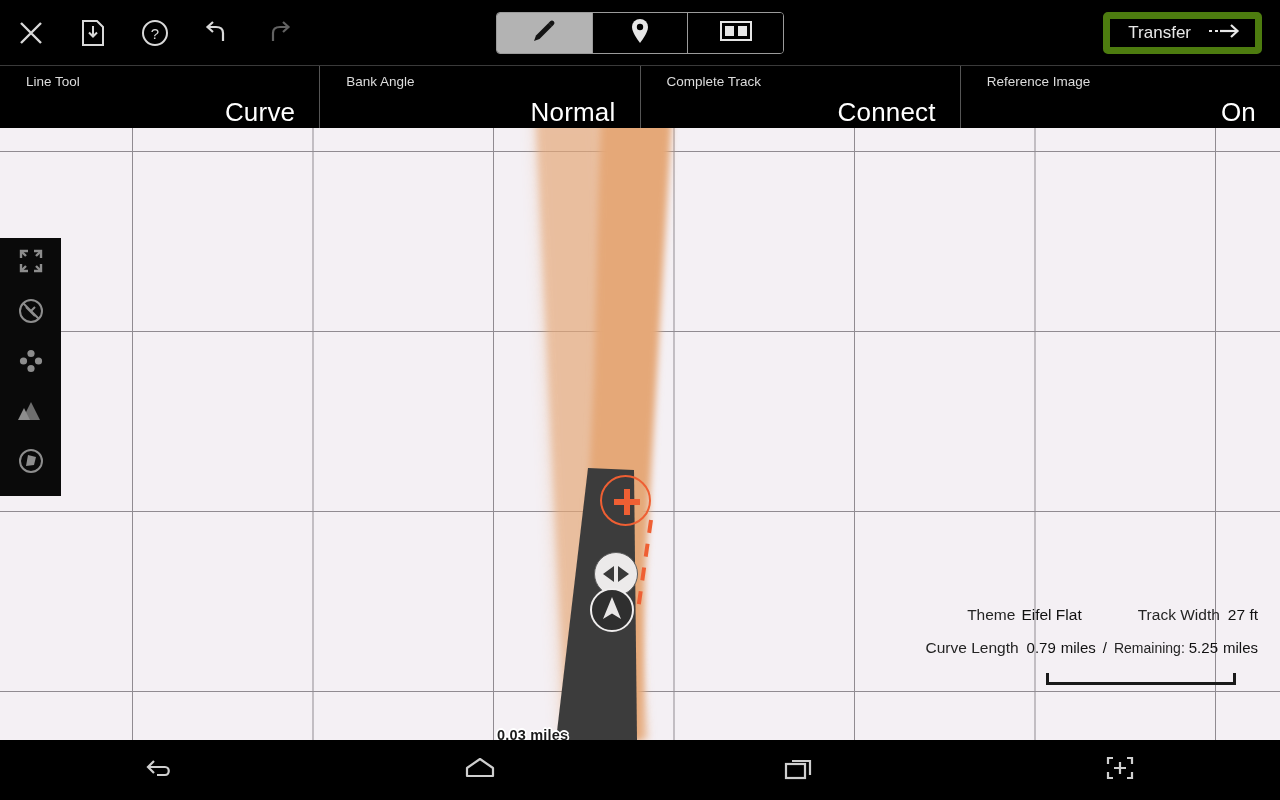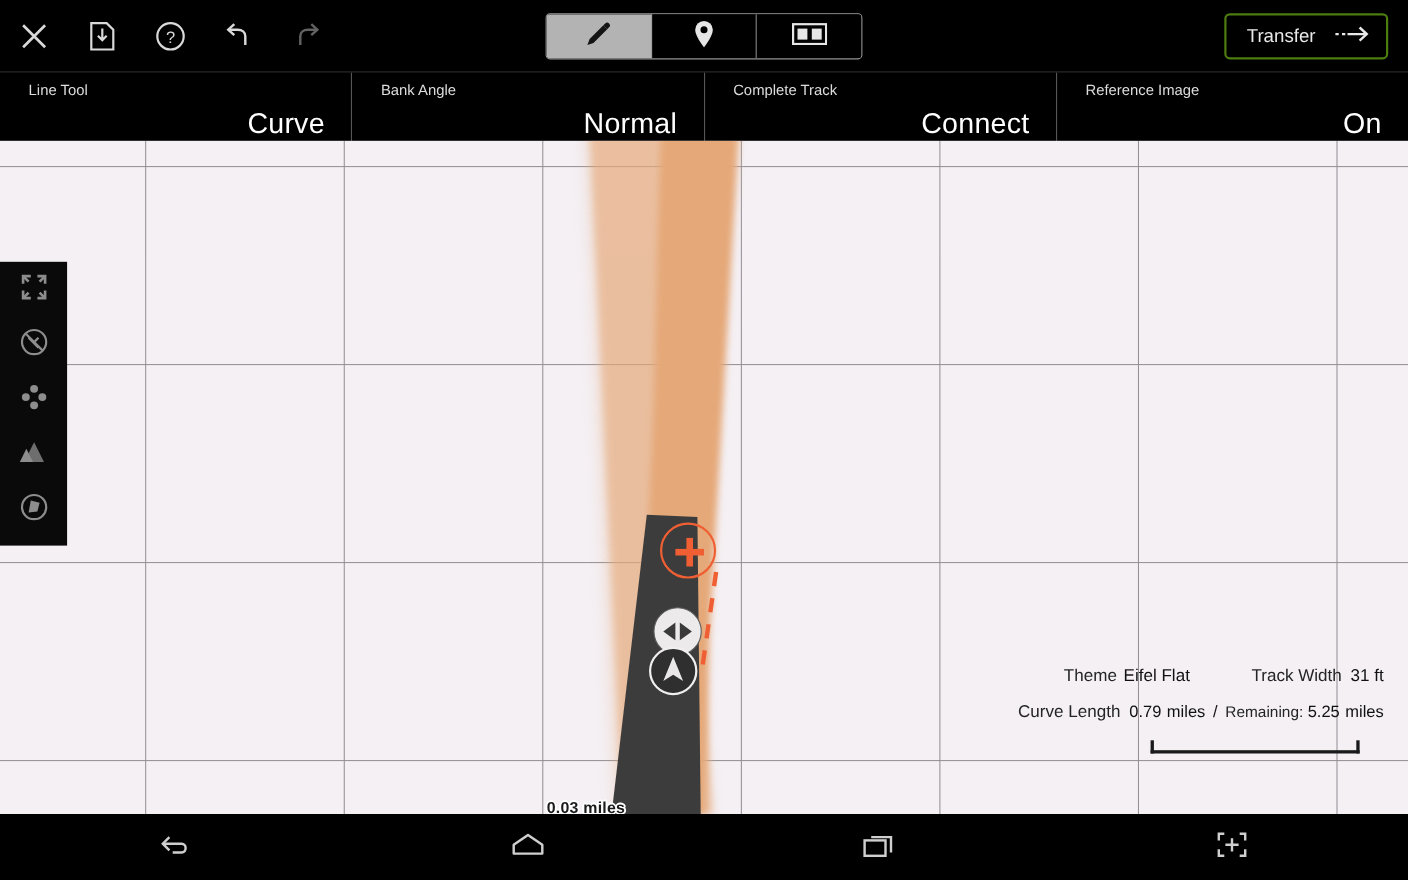--- a/index.html
+++ b/index.html
@@ -18,21 +18,21 @@
   .tb-btn.dim svg { opacity:.45; }
 
   .segmented { position:absolute; left:496px; top:12px; width:288px; height:42px;
                border:1px solid #9b9b9b; border-radius:4px; display:flex; overflow:hidden; }
   .seg { flex:1; display:flex; align-items:center; justify-content:center; cursor:pointer;
          background:#000; border-right:1px solid #9b9b9b; }
   .seg:last-child { border-right:none; }
   .seg.active { background:#b3b3b3; }
 
   .transfer-btn { position:absolute; right:18px; top:12px; height:42px; padding:0 14px 0 18px;
-                  border:2px solid #4d7c0f; border-radius:5px; background:#000; color:#e8e8e8;
+                  border:7px solid #4d7c0f; border-radius:5px; background:#000; color:#e8e8e8;
                   font-size:17px; display:flex; align-items:center; gap:16px; cursor:pointer; }
 
   
   .optbar { position:absolute; left:0; top:66px; width:1280px; height:62px; background:#000;
             display:flex; }
   .opt { position:relative; flex:1; height:62px; border-right:1px solid #555; cursor:pointer; }
   .opt:last-child { border-right:none; }
   .opt .lbl { position:absolute; left:26px; top:8px; font-size:13.5px; color:#dcdcdc; }
   .opt .val { position:absolute; right:24px; bottom:0; font-size:26px; color:#ffffff;
               font-weight:400; letter-spacing:.2px; }
@@ -293,21 +293,21 @@
           </svg>
         </span>
       </div>
     </div>
 
     <div class="info">
       <div class="info-row1">
         <span class="ik">Theme</span>
         <span class="iv" style="margin-left:6px">Eifel Flat</span>
         <span class="ik" style="margin-left:56px">Track Width</span>
-        <span class="iv" style="margin-left:8px">31 ft</span>
+        <span class="iv" style="margin-left:8px">27 ft</span>
       </div>
       <div class="info-row2">
         <span class="ik">Curve Length</span>
         <span class="iv big" style="margin-left:8px">0.79</span>
         <span class="iv big" style="margin-left:5px">miles</span>
         <span class="iv big" style="margin-left:7px">/</span>
         <span class="ik sm" style="margin-left:7px">Remaining:</span>
         <span class="iv big" style="margin-left:4px">5.25</span>
         <span class="iv big" style="margin-left:5px">miles</span>
       </div>

